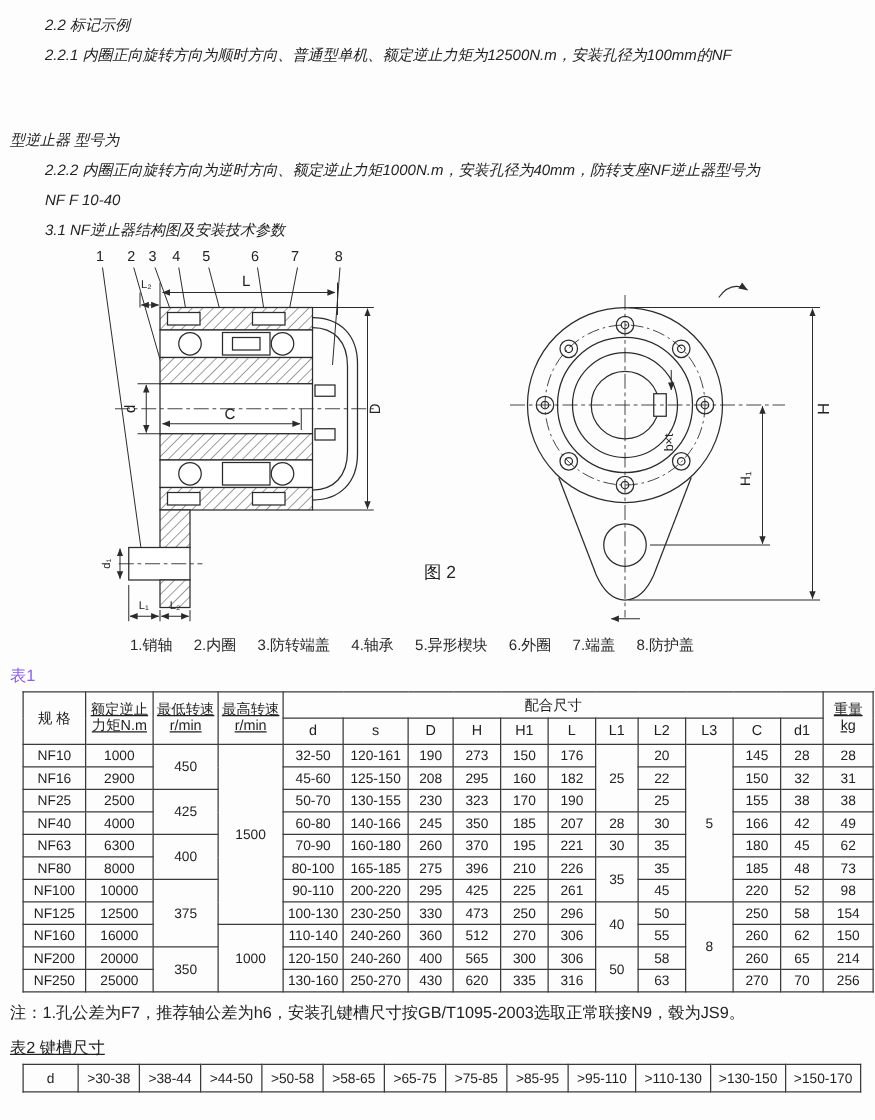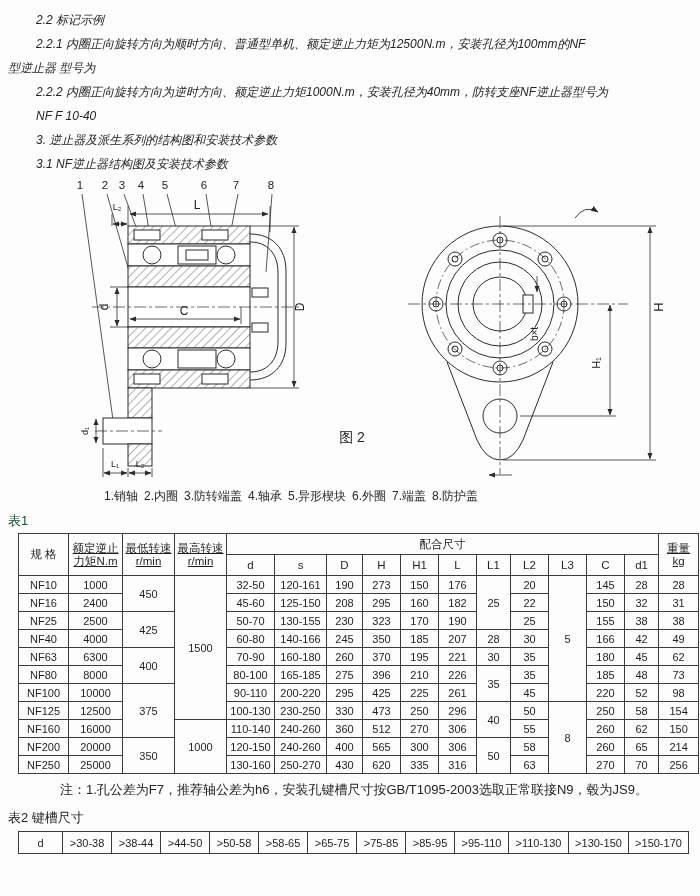--- a/index.html
+++ b/index.html
@@ -5,51 +5,50 @@
   html,body{margin:0;padding:0;}
   body{
     width:700px;height:896px;overflow:hidden;
     background:#fdfdfd;color:#222;
     font-family:"Liberation Sans","DejaVu Sans",sans-serif;
     -webkit-font-smoothing:antialiased;
   }
   .page{position:relative;width:700px;height:896px;}
   .text-block{padding:8px 6px 0 8px;font-size:12px;line-height:24px;color:#232323;font-style:italic;}
   .pline{padding-left:28px;white-space:nowrap;}
-  .pline.noindent{padding-left:0;}
+  .pline.noindent{padding-left:0;margin-top:44px;}
   .figure-wrap{height:310px;position:relative;}
-  .legend-row{display:flex;gap:6px;margin:2px 0 0 104px;font-size:12px;color:#2a2a2a;}
-  .t1label{margin:7px 0 3px 8px;font-size:13px;color:#14532d;}
+  .legend-row{display:flex;gap:17px;margin:2px 0 0 104px;font-size:12px;color:#2a2a2a;}
+  .t1label{margin:7px 0 3px 8px;font-size:13px;color:#8b5cf6;}
   table{border-collapse:collapse;table-layout:fixed;margin-left:18px;}
   #tbl1{width:680px;font-size:11px;color:#1f1f1f;}
   #tbl1 th,#tbl1 td{border:1px solid #3b3b3b;text-align:center;vertical-align:middle;padding:0;font-weight:normal;}
   #tbl1 thead th{font-size:11.5px;}
   #tbl1 thead tr:first-child th{height:20px;}
   #tbl1 thead tr:last-child th{height:20px;}
   #tbl1 tbody td{height:17px;}
   .two-line{white-space:pre-line;line-height:13px;text-decoration:underline;}
-  .notes{margin:6px 0 4px 8px;font-size:13px;line-height:20px;color:#232323;text-align:center;}
+  .notes{margin:6px 0 4px 8px;font-size:13px;line-height:20px;color:#232323;}
   .notes .n2{padding-left:28px;}
-  .t2label{margin:9px 0 4px 8px;font-size:13px;color:#222;}
+  .t2label{margin:9px 0 4px 8px;font-size:13px;color:#222;text-decoration:underline;}
   #tbl2{width:670px;font-size:11px;color:#1f1f1f;}
   #tbl2 td{border:1px solid #3b3b3b;text-align:center;vertical-align:middle;height:21px;padding:0;}
   svg text{font-family:"Liberation Sans","DejaVu Sans",sans-serif;}
 </style>
 </head>
 <body>
 
 <div class="page">
 
   <div class="text-block">
     <div class="pline">2.2  标记示例</div>
     <div class="pline">2.2.1 内圈正向旋转方向为顺时方向、普通型单机、额定逆止力矩为12500N.m，安装孔径为100mm的NF</div>
     <div class="pline noindent">型逆止器 型号为</div>
     <div class="pline">2.2.2 内圈正向旋转方向为逆时方向、额定逆止力矩1000N.m，安装孔径为40mm，防转支座NF逆止器型号为</div>
     <div class="pline">NF F 10-40</div>
-    <div class="pline">3. 逆止器及派生系列的结构图和安装技术参数</div>
     <div class="pline">3.1  NF逆止器结构图及安装技术参数</div>
   </div>
 
   <div class="figure-wrap">
   <svg width="700" height="310" viewBox="0 0 700 310">
     <defs>
       <pattern id="h45" patternUnits="userSpaceOnUse" width="6" height="6" patternTransform="rotate(45)">
         <rect width="6" height="6" fill="#ffffff"></rect>
         <line x1="0" y1="0" x2="0" y2="6" stroke="#707070" stroke-width="1.1"></line>
       </pattern>
@@ -281,21 +280,21 @@
           <td>176</td>
           <td rowspan="3">25</td>
           <td>20</td>
           <td rowspan="7">5</td>
           <td>145</td>
           <td>28</td>
           <td>28</td>
         </tr>
         <tr>
           <td>NF16</td>
-          <td>2400</td>
+          <td>2900</td>
           <td>45-60</td>
           <td>125-150</td>
           <td>208</td>
           <td>295</td>
           <td>160</td>
           <td>182</td>
           <td>22</td>
           <td>150</td>
           <td>32</td>
           <td>31</td>

